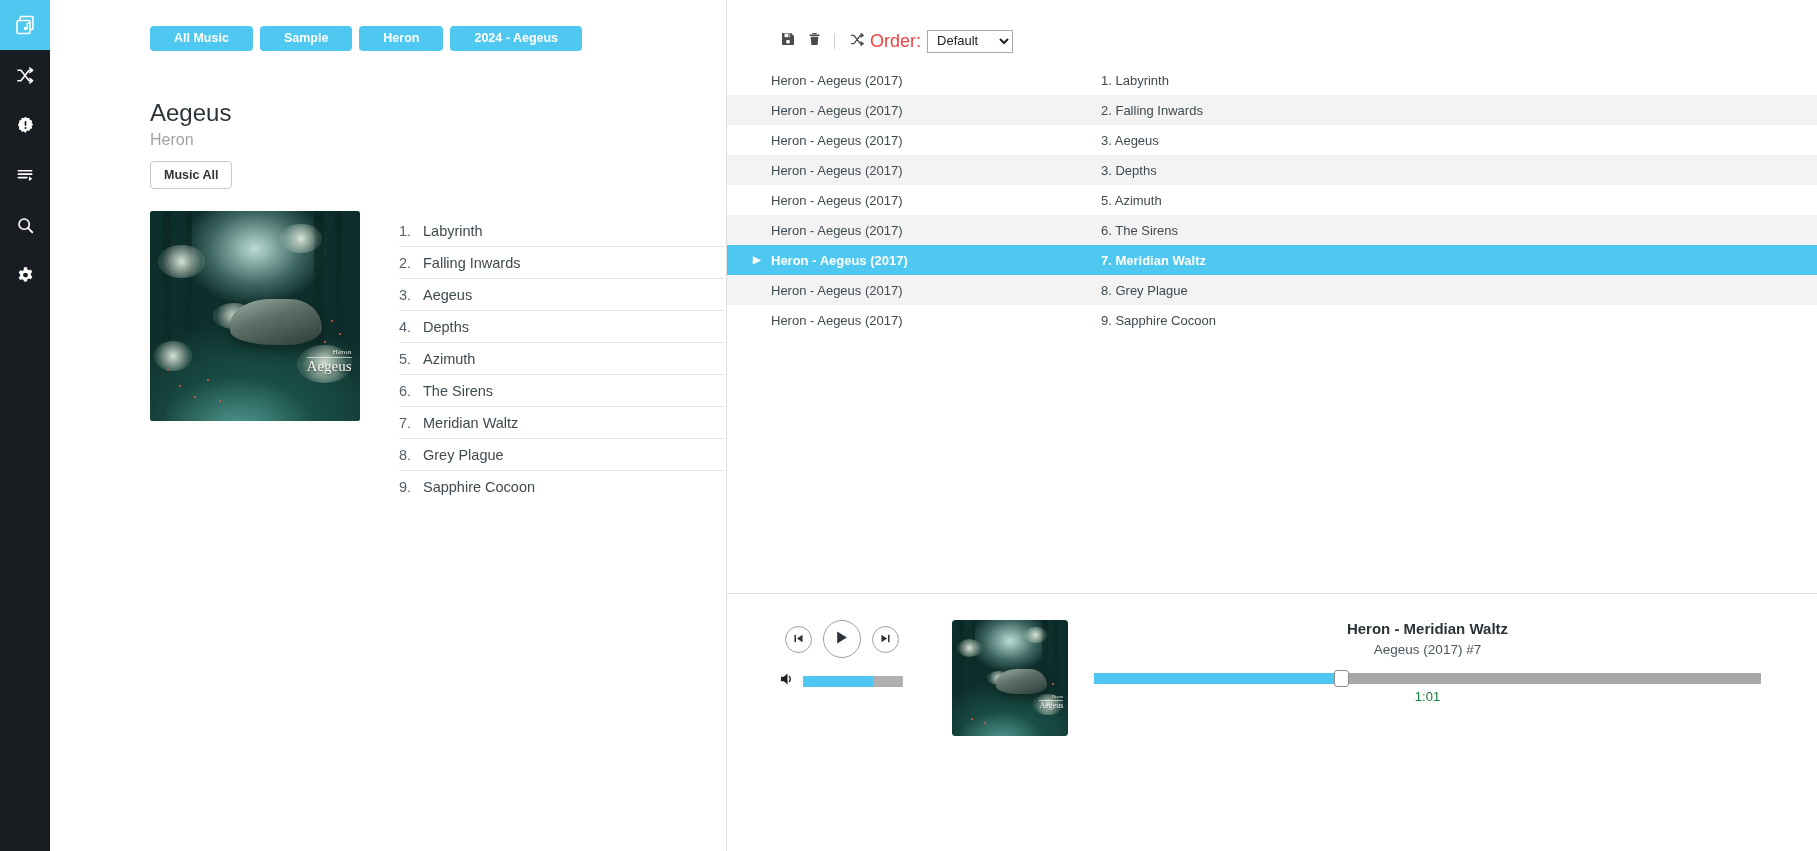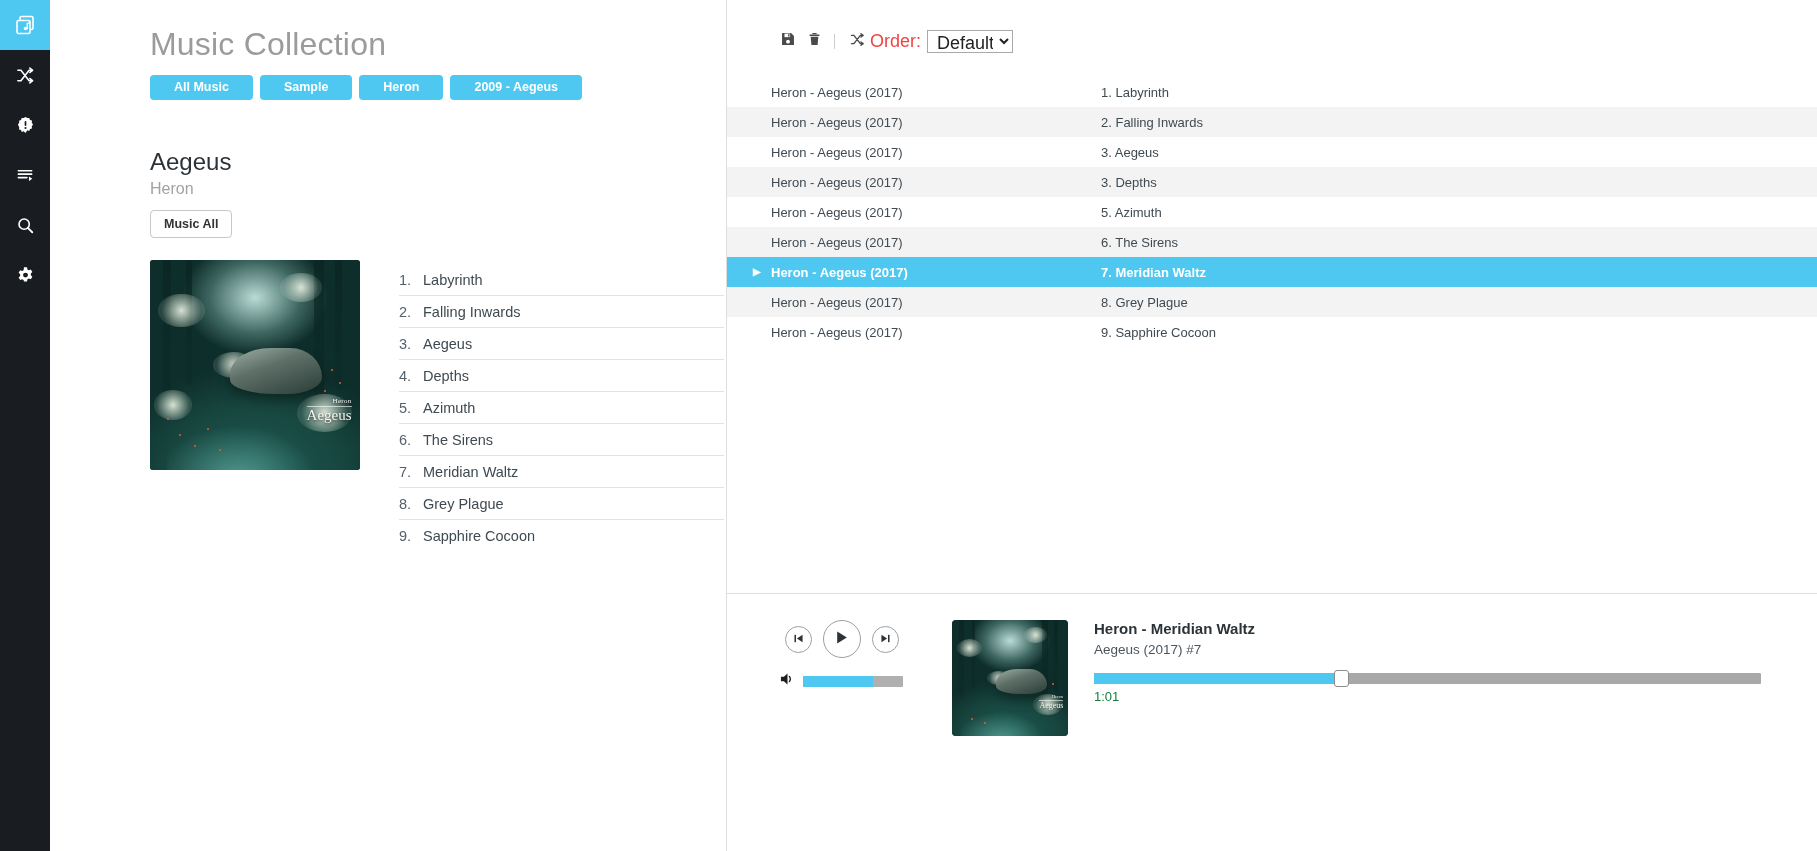--- a/index.html
+++ b/index.html
@@ -79,26 +79,26 @@
   }
   .tool-btn {
     width: 26px; height: 22px; display: flex; align-items: center;
     justify-content: center; cursor: pointer;
   }
   .tool-sep {
     width: 1px; height: 15px; background: #cfcfcf; margin: 0 9px 0 7px;
   }
   .order-label { font-size: 18px; color: #ef4444; margin-right: 6px; }
   .order-select {
-    font-family: "Liberation Sans", sans-serif; font-size: 18px; color: #222;
+    font-family: "Liberation Sans", sans-serif; font-size: 13px; color: #222;
     height: 23px; padding: 1px 3px 2px 5px; border: 1px solid #a9a9a9;
     background: #fff; width: 86px; cursor: pointer;
   }
 
-  .playlist-rows { flex: 1 1 auto; overflow: hidden; margin-top: 24px; }
+  .playlist-rows { flex: 1 1 auto; overflow: hidden; margin-top: 12px; }
   .pl-row {
     display: flex; align-items: center; height: 30px;
     font-size: 13px; color: #3f4a51; cursor: pointer; padding-left: 40px;
   }
   .pl-row.alt { background: #f3f3f3; }
   .pl-row.selected {
     background: #4ec8f0; color: #fff; font-weight: 700;
   }
   .pl-playicon {
     width: 18px; flex: 0 0 18px; font-size: 10px; line-height: 1;
@@ -128,21 +128,21 @@
   .vol-track {
     width: 100px; height: 11px; background: #b0b0b0; border-radius: 1px;
     position: relative; overflow: hidden; cursor: pointer;
   }
   .vol-fill { height: 100%; background: #4ec8f0; }
 
   .now-cover {
     width: 116px; height: 116px; flex: 0 0 116px; border-radius: 4px;
     overflow: hidden; margin-left: 18px; position: relative;
   }
-  .now-info { margin-left: 26px; flex: 1 1 auto; padding-right: 56px; }
+  .now-info { margin-left: 26px; flex: 1 1 auto; padding-right: 56px; text-align: center; }
   .now-title { font-size: 15px; font-weight: 700; color: #2b3338; }
   .now-sub { font-size: 13.5px; color: #4a555d; margin-top: 5px; }
   .seek-wrap { margin-top: 13px; position: relative; height: 16px; }
   .seek-track {
     position: absolute; top: 3px; left: 0; right: 0; height: 11px;
     background: #a8a8a8; border-radius: 1px; cursor: pointer;
   }
   .seek-fill { height: 100%; background: #4ec8f0; }
   .seek-thumb {
     position: absolute; top: 0; width: 15px; height: 17px; background: #fff;
@@ -243,27 +243,26 @@
       <span>
         <svg width="19" height="19" viewBox="0 0 20 20">
           <path d="M8.4 1.4h3.2l.4 2.2 1.6.9 2-.9 1.6 2.8-1.6 1.5v1.8l1.6 1.5-1.6 2.8-2-.9-1.6.9-.4 2.2H8.4L8 14.8l-1.6-.9-2 .9L2.8 12l1.6-1.5V8.7L2.8 7.2l1.6-2.8 2 .9L8 4.4l.4-3z" fill="#fff"></path>
           <circle cx="10" cy="9.6" r="2.6" fill="#191d21"></circle>
         </svg>
       </span>
     </div>
   </div>
 
   <div class="left-panel">
-    <div class="collection-title">Music Collection</div>
 
     <div class="pills">
       <span class="pill">All Music</span>
       <span class="pill">Sample</span>
       <span class="pill">Heron</span>
-      <span class="pill">2009 - Aegeus</span>
+      <span class="pill">2024 - Aegeus</span>
     </div>
 
     <div class="album-block">
       <div class="album-name">Aegeus</div>
       <div class="album-artist">Heron</div>
       <div class="queue-all">Music All</div>
     </div>
 
     <div class="album-body">
       <div class="cover-large">

